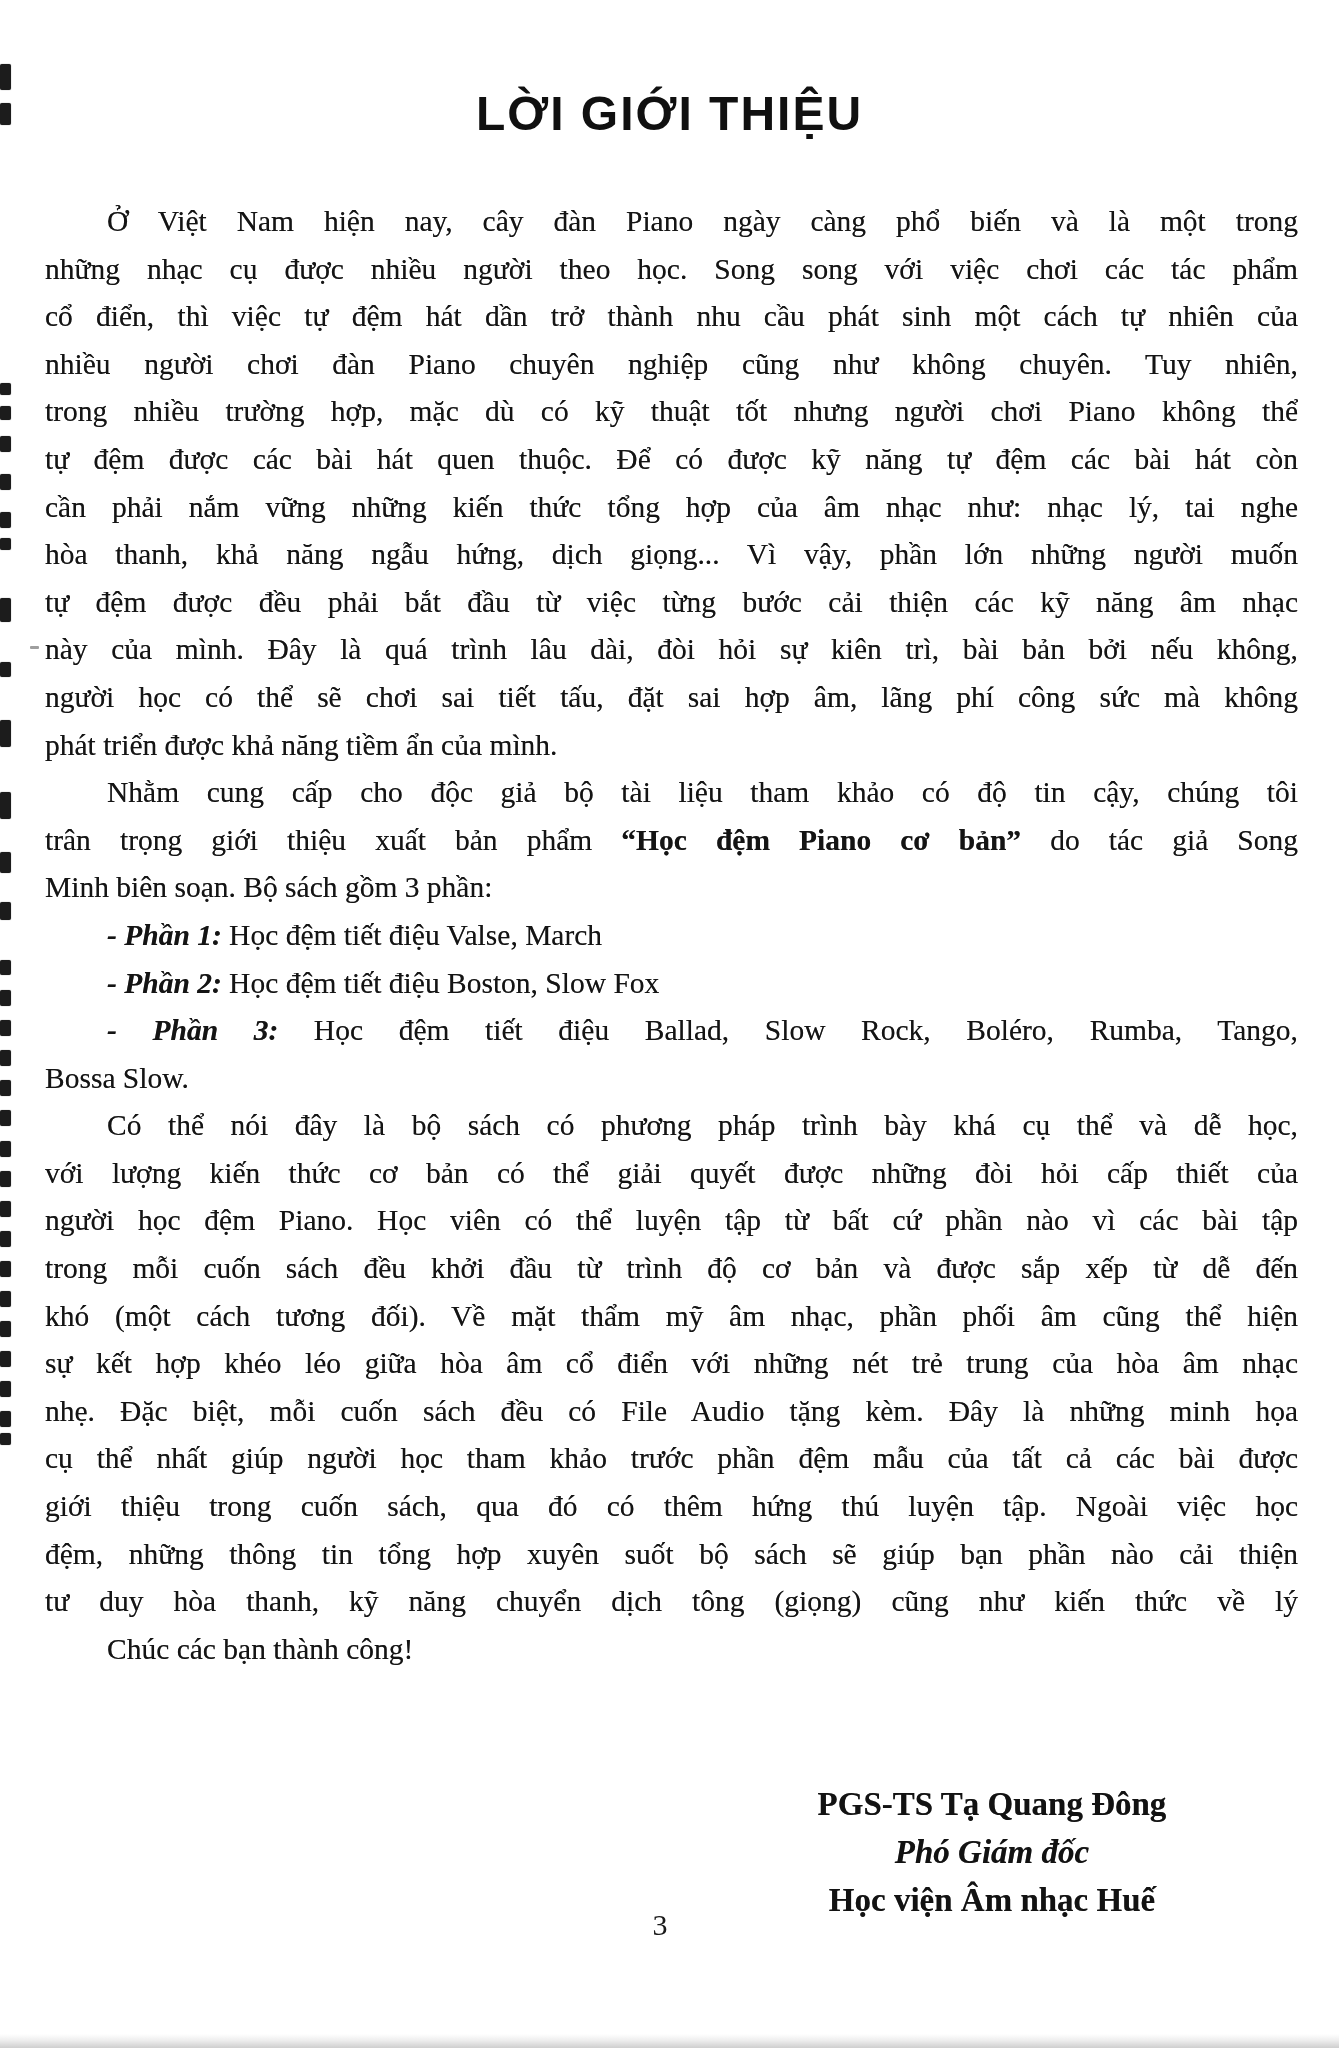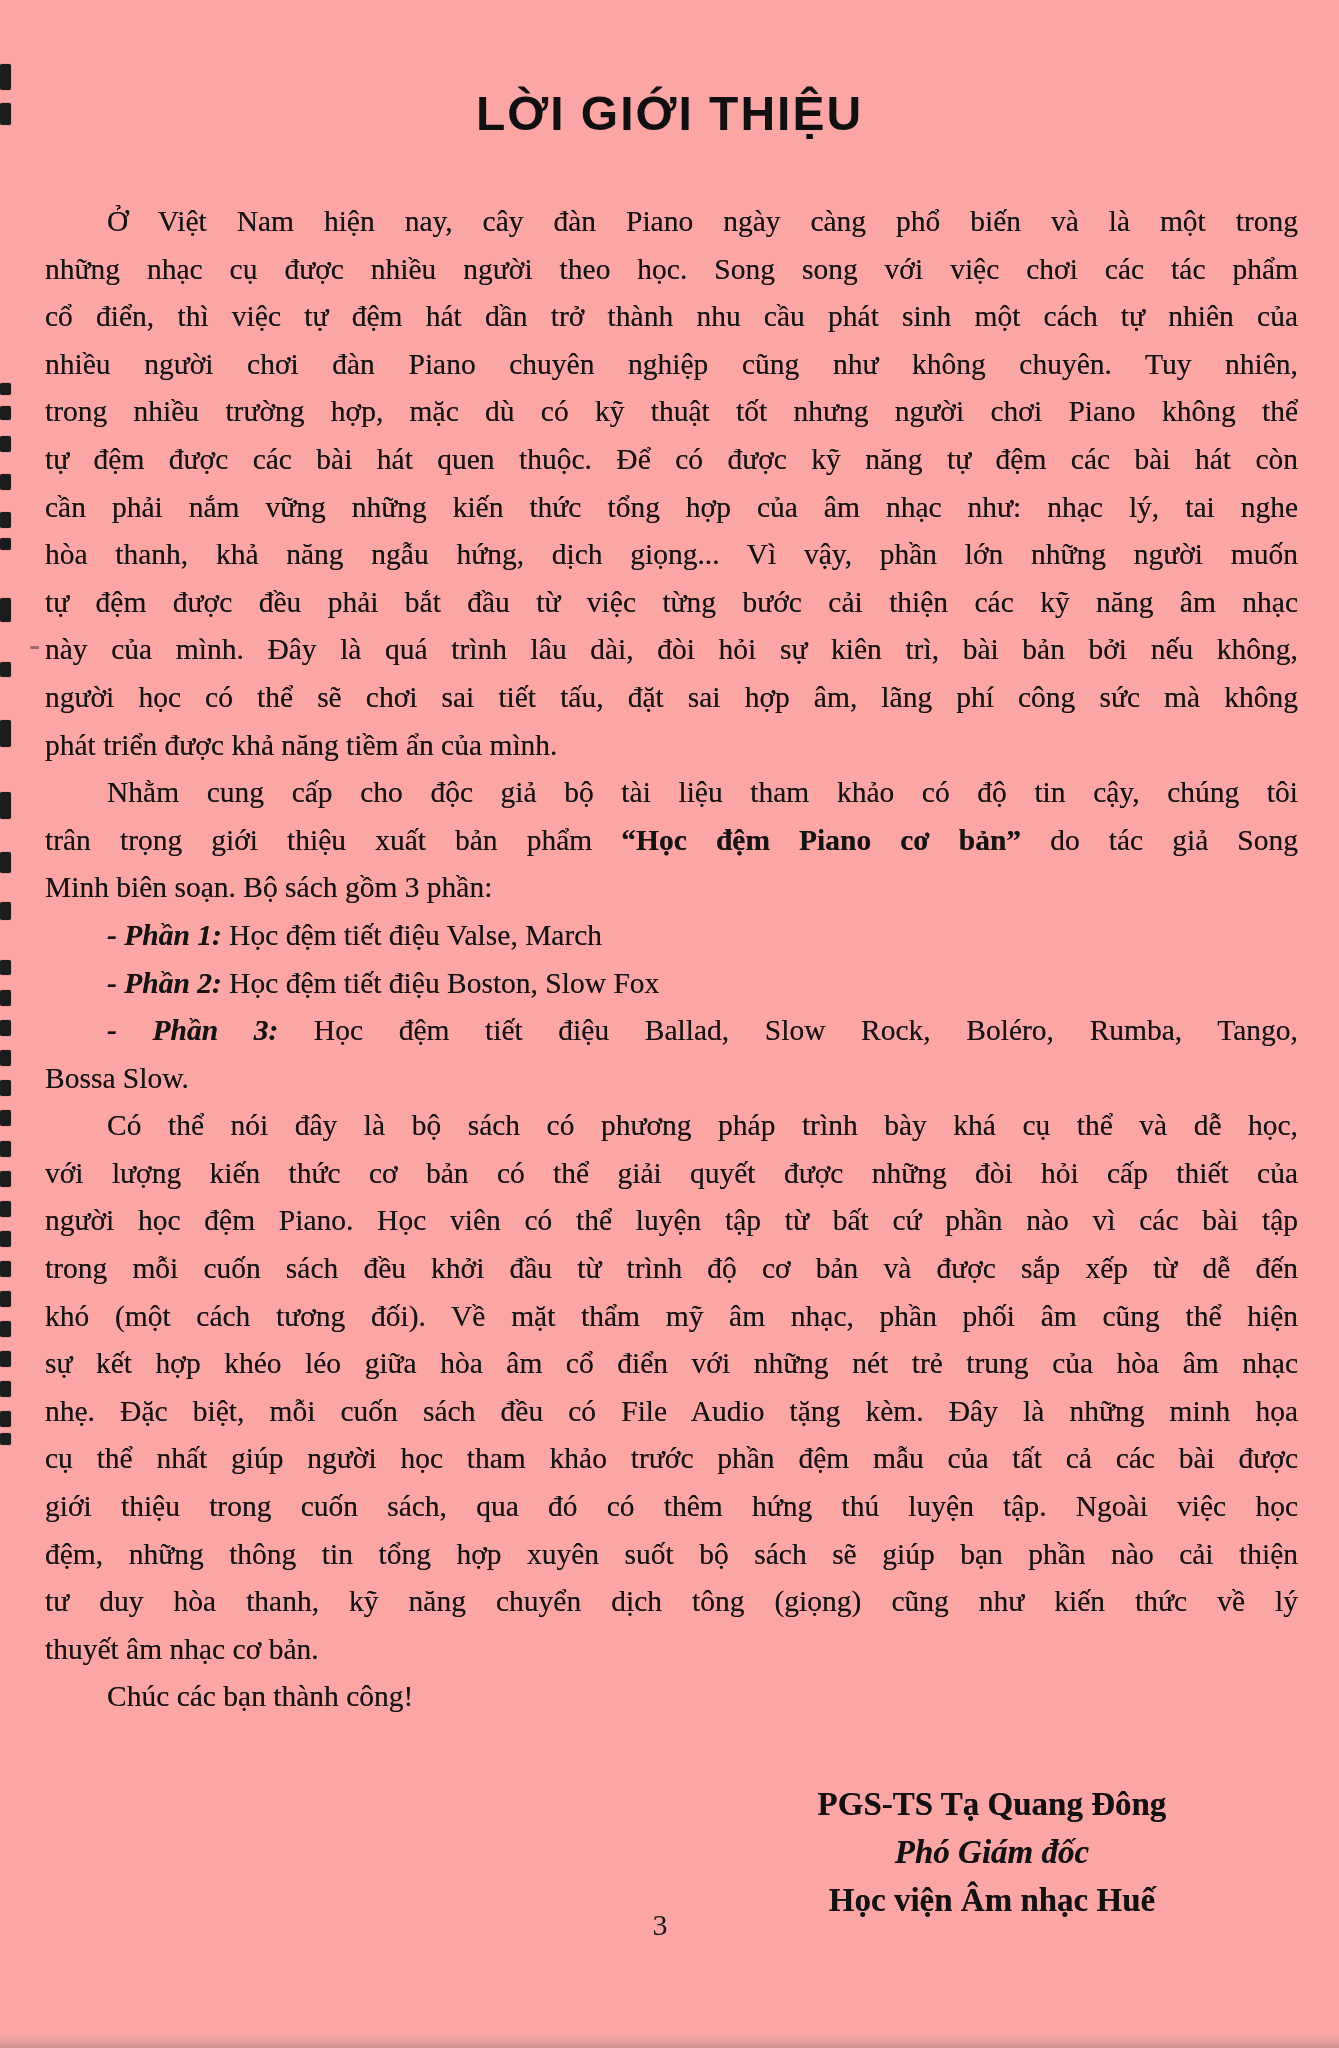--- a/index.html
+++ b/index.html
@@ -1,18 +1,18 @@
 <!DOCTYPE html>
 <html><head>
 <meta charset="utf-8">
 <style>
   html,body { margin:0; padding:0; background:#e9e9e9; }
   .page {
     position:relative; width:1339px; height:2048px;
-    background:#fca5a5; overflow:hidden;
+    background:#ffffff; overflow:hidden;
     font-family:"Liberation Serif", serif;
   }
   .title {
     position:absolute; top:90px; left:0; width:100%; margin:0;
     text-align:center;
     font-family:"Liberation Sans", sans-serif;
     font-weight:700; font-size:48px; line-height:1; letter-spacing:2px;
     color:#101010;
   }
   .textblock {
@@ -93,21 +93,20 @@
         <div class="line j"><span>với lượng kiến thức cơ bản có thể giải quyết được những đòi hỏi cấp thiết của</span></div>
         <div class="line j"><span>người học đệm Piano. Học viên có thể luyện tập từ bất cứ phần nào vì các bài tập</span></div>
         <div class="line j"><span>trong mỗi cuốn sách đều khởi đầu từ trình độ cơ bản và được sắp xếp từ dễ đến</span></div>
         <div class="line j"><span>khó (một cách tương đối). Về mặt thẩm mỹ âm nhạc, phần phối âm cũng thể hiện</span></div>
         <div class="line j"><span>sự kết hợp khéo léo giữa hòa âm cổ điển với những nét trẻ trung của hòa âm nhạc</span></div>
         <div class="line j"><span>nhẹ. Đặc biệt, mỗi cuốn sách đều có File Audio tặng kèm. Đây là những minh họa</span></div>
         <div class="line j"><span>cụ thể nhất giúp người học tham khảo trước phần đệm mẫu của tất cả các bài được</span></div>
         <div class="line j"><span>giới thiệu trong cuốn sách, qua đó có thêm hứng thú luyện tập. Ngoài việc học</span></div>
         <div class="line j"><span>đệm, những thông tin tổng hợp xuyên suốt bộ sách sẽ giúp bạn phần nào cải thiện</span></div>
         <div class="line j"><span>tư duy hòa thanh, kỹ năng chuyển dịch tông (giọng) cũng như kiến thức về lý</span></div>
-        <div class="line"><span>thuyết âm nhạc cơ bản.</span></div>
       </div>
       <div class="para">
         <div class="line ind"><span>Chúc các bạn thành công!</span></div>
       </div>
     </div>
 
   <div class="signature">
       <div class="b">PGS-TS Tạ Quang Đông</div>
       <div class="b i">Phó Giám đốc</div>
       <div class="b">Học viện Âm nhạc Huế</div>

